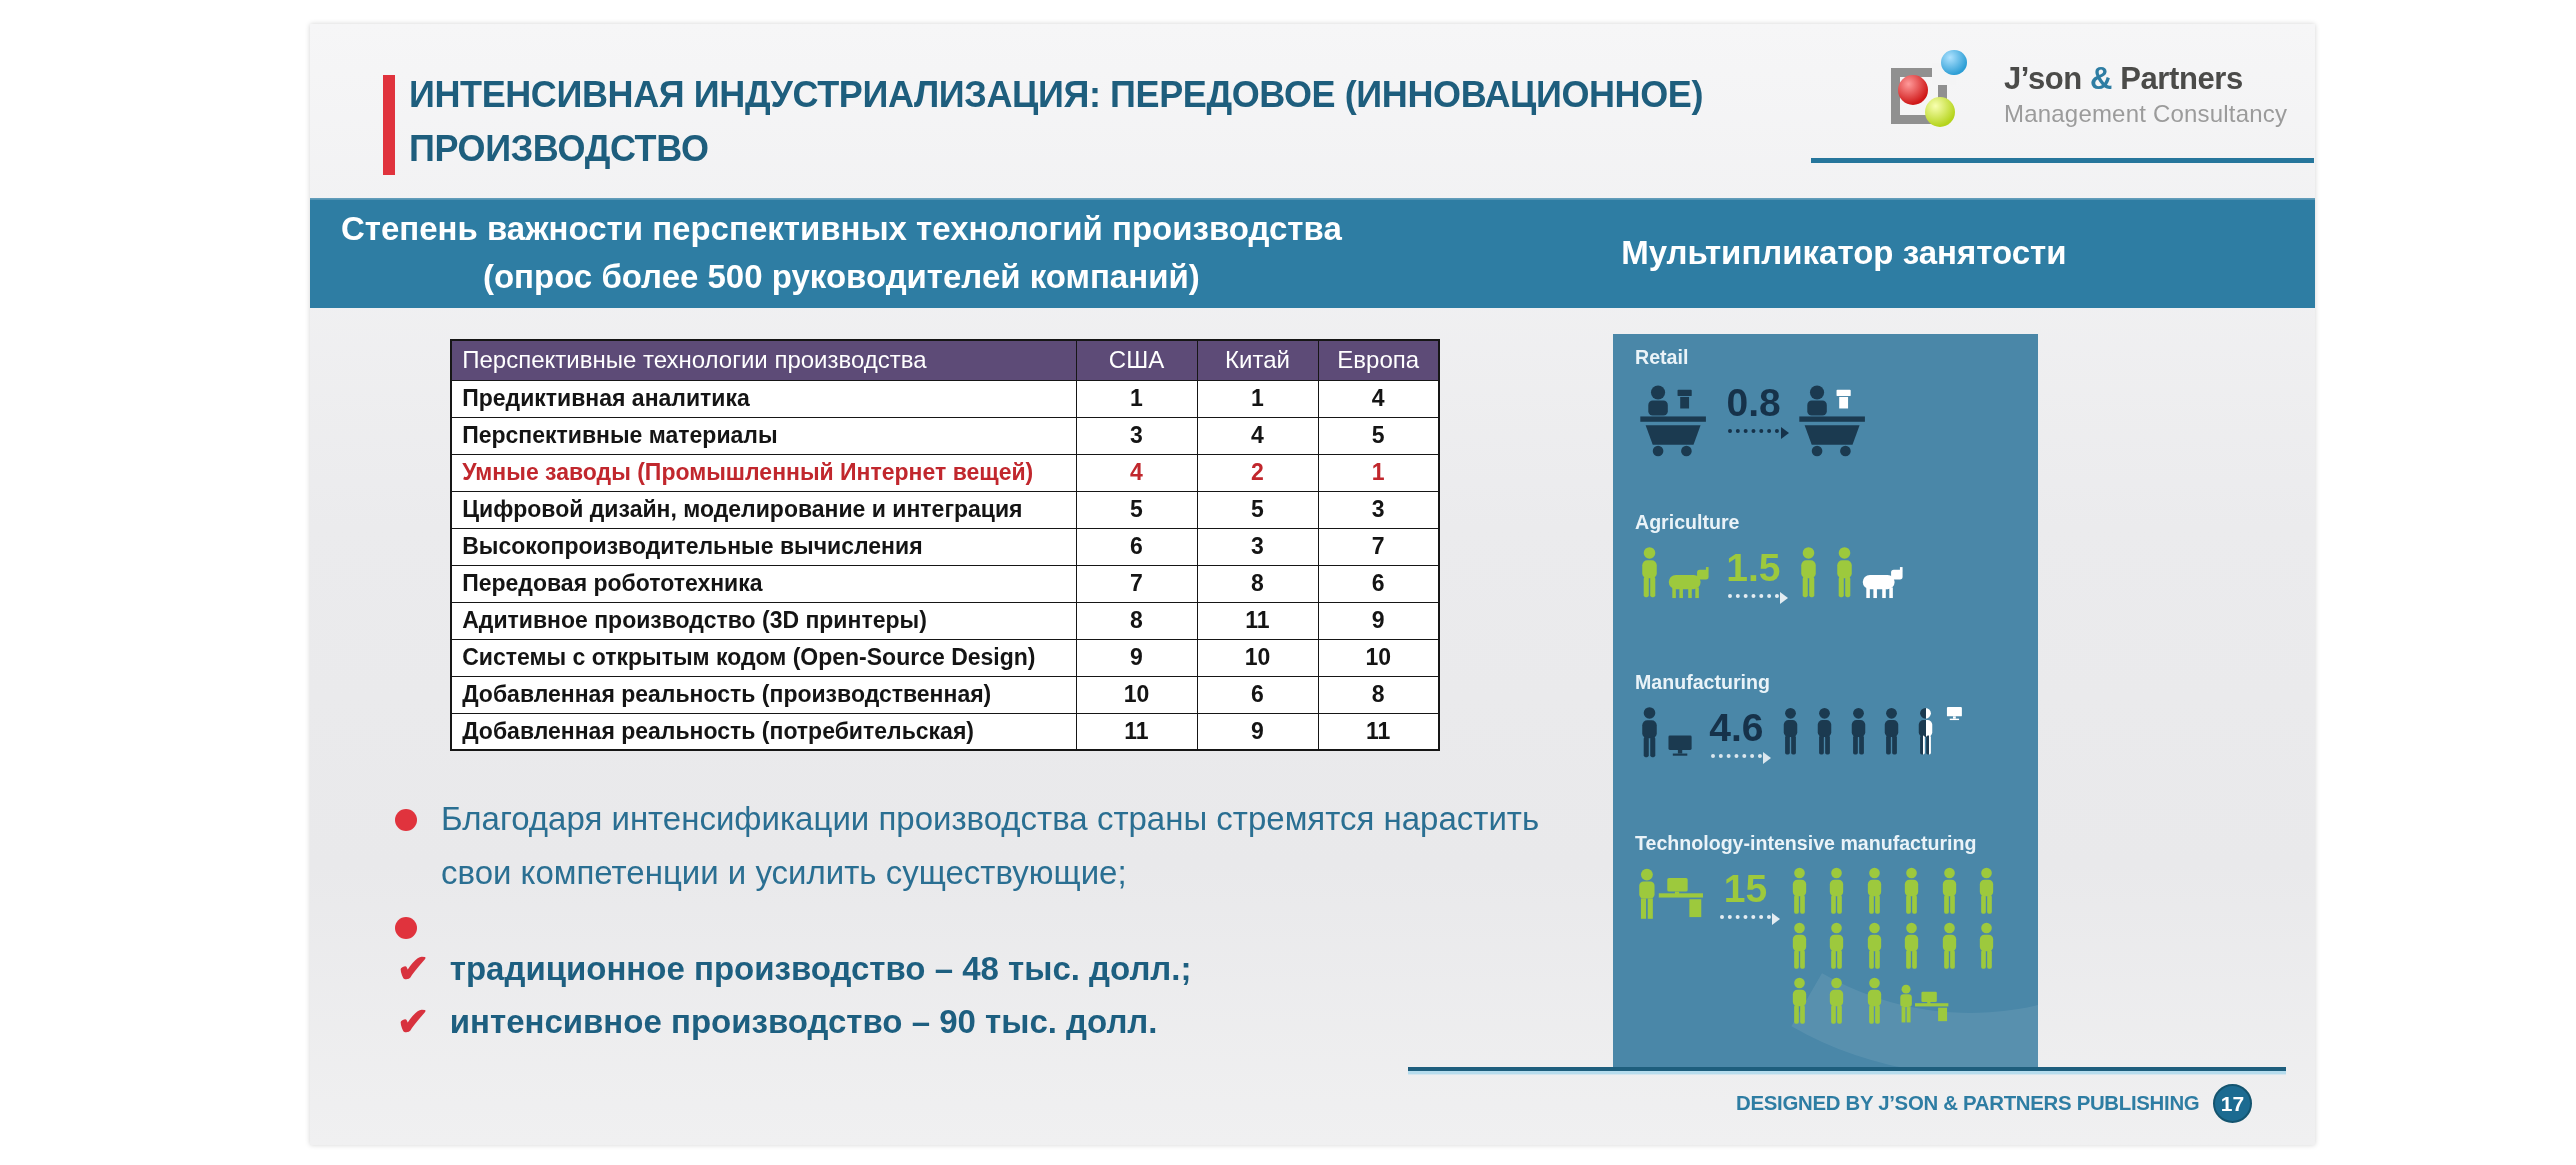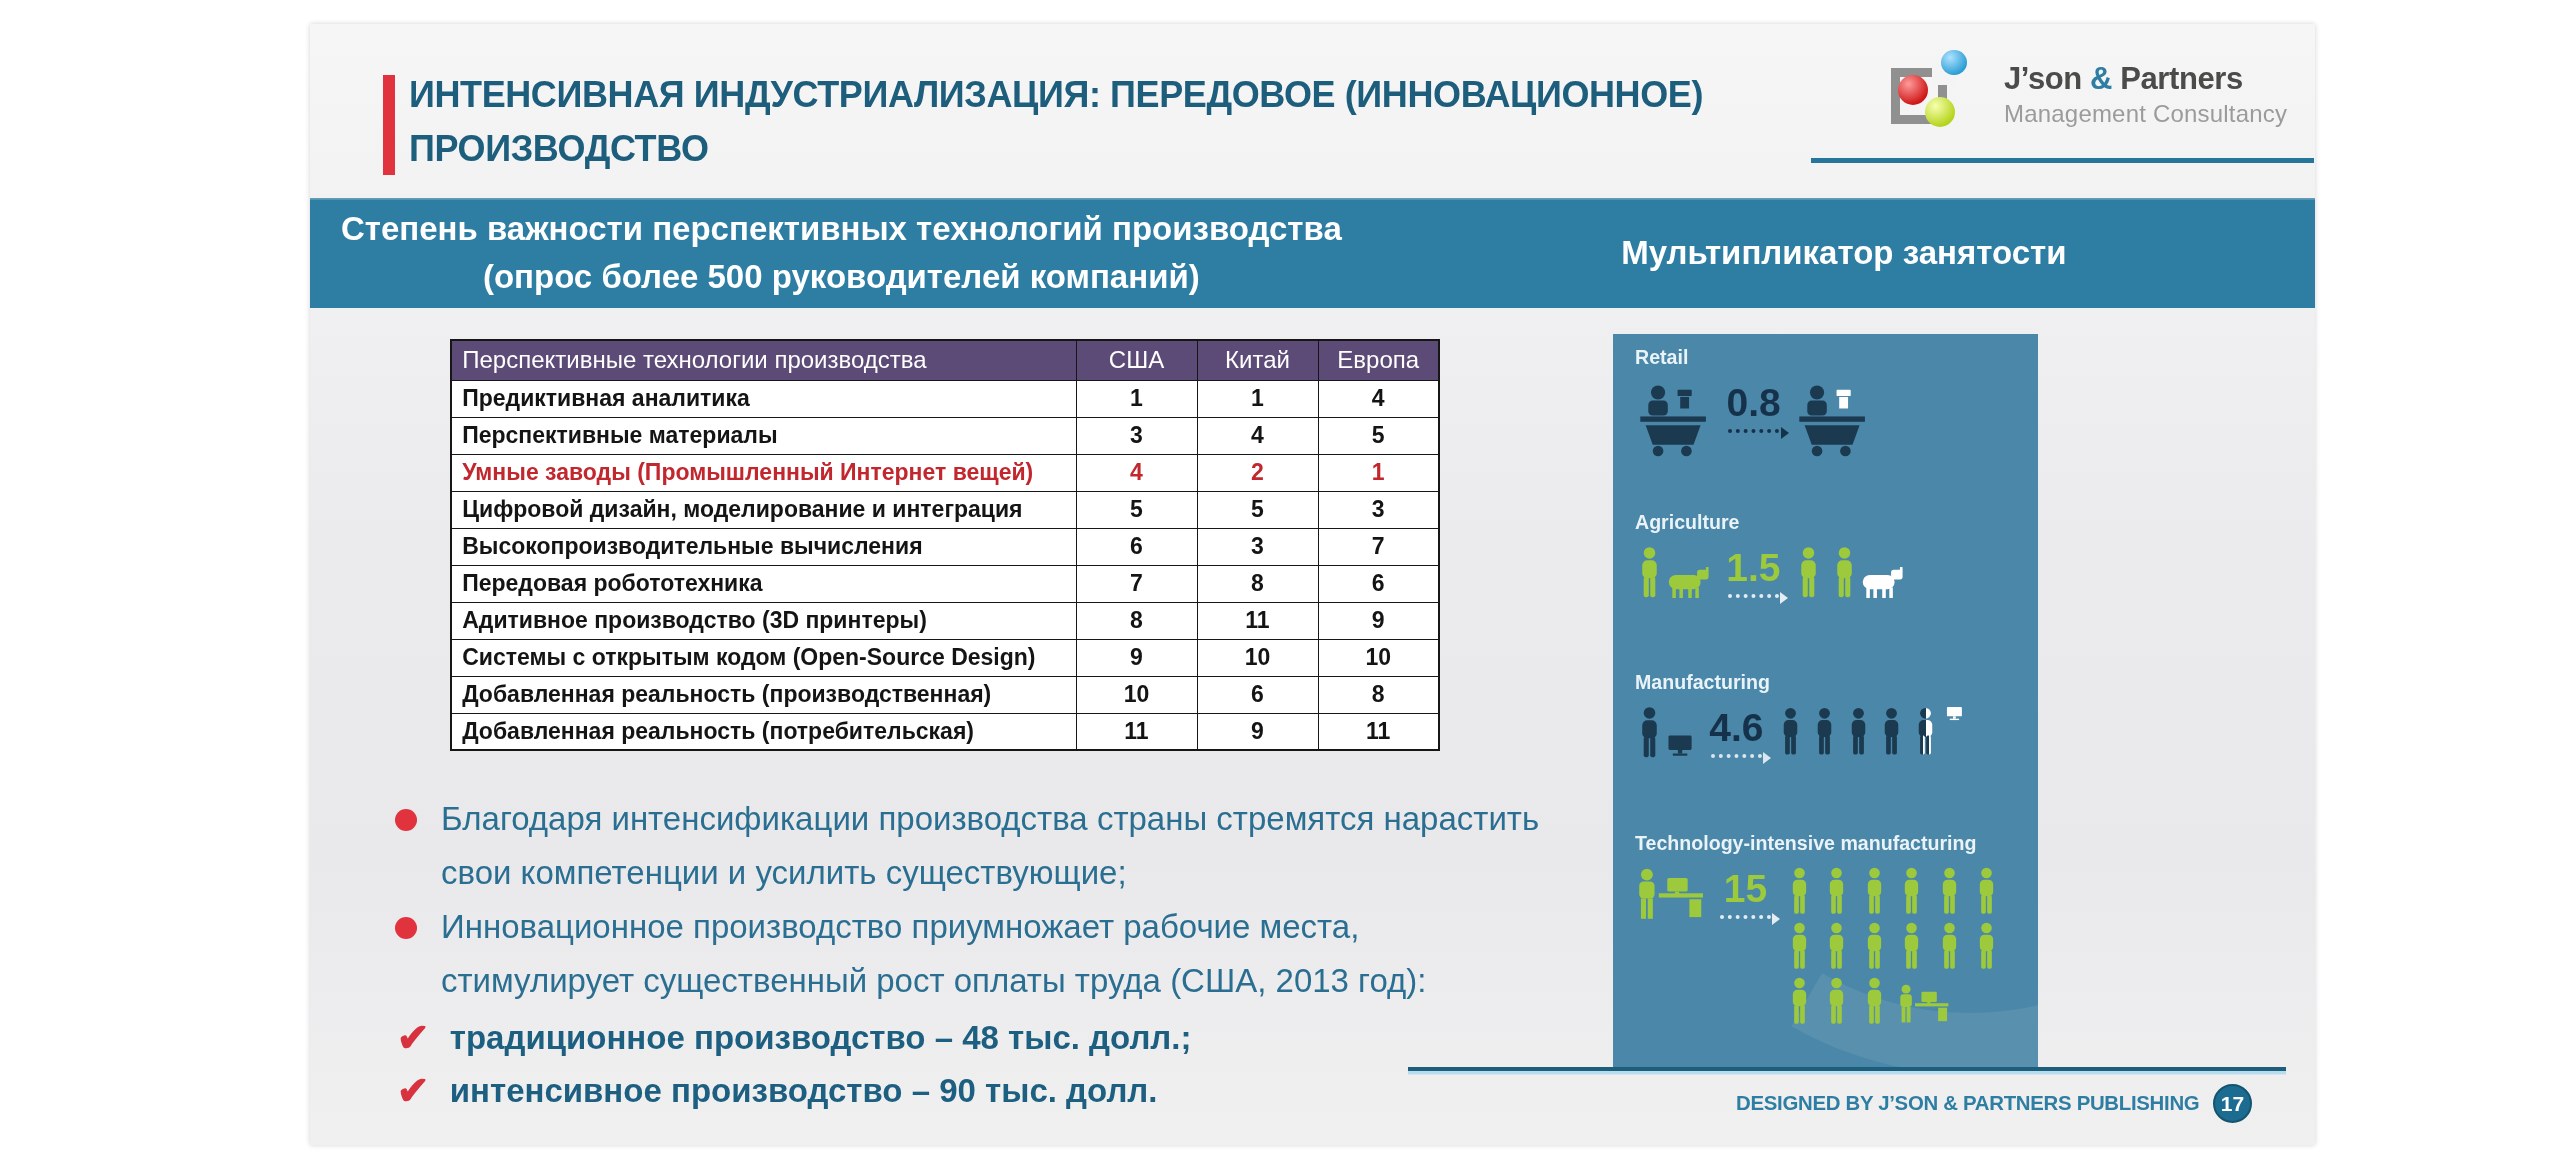--- a/index.html
+++ b/index.html
@@ -190,21 +190,20 @@
     </table>
 
     <div class="notes">
       <ul class="bullets" id="bullets">
           <li>
             <span class="dot"></span>
             <div class="txt">Благодаря интенсификации производства страны стремятся нарастить<br>свои компетенции и усилить существующие;</div>
           </li>
           <li>
             <span class="dot"></span>
-            <div class="txt">Инновационное производство приумножает рабочие места,<br>стимулирует существенный рост оплаты труда (США, 2013 год):</div>
           </li>
         </ul>
       <ul class="checks" id="checks">
           <li>
             <span class="check-mark">✔</span>
             <span class="txt">традиционное производство – 48 тыс. долл.;</span>
           </li>
           <li>
             <span class="check-mark">✔</span>
             <span class="txt">интенсивное производство – 90 тыс. долл.</span>

